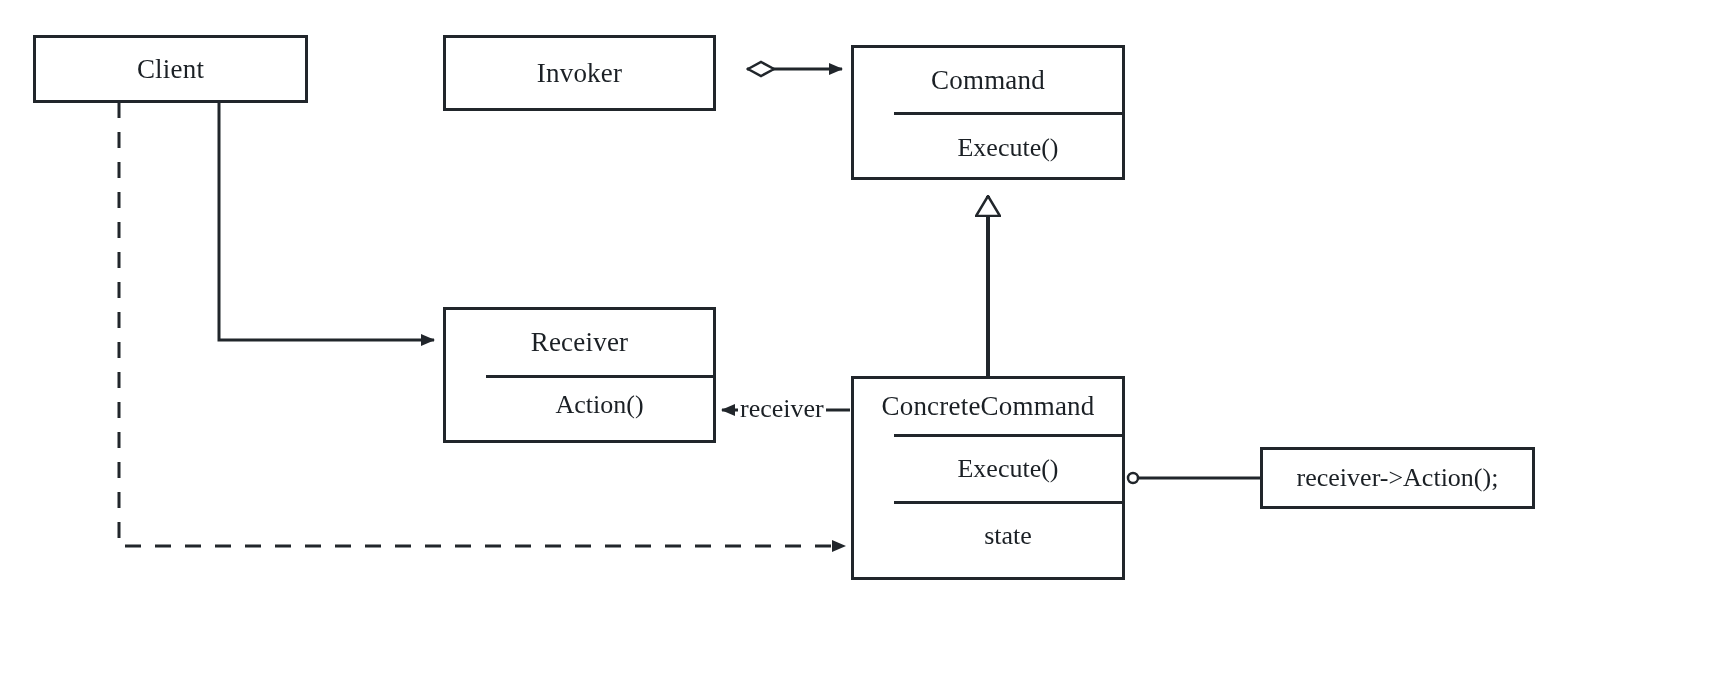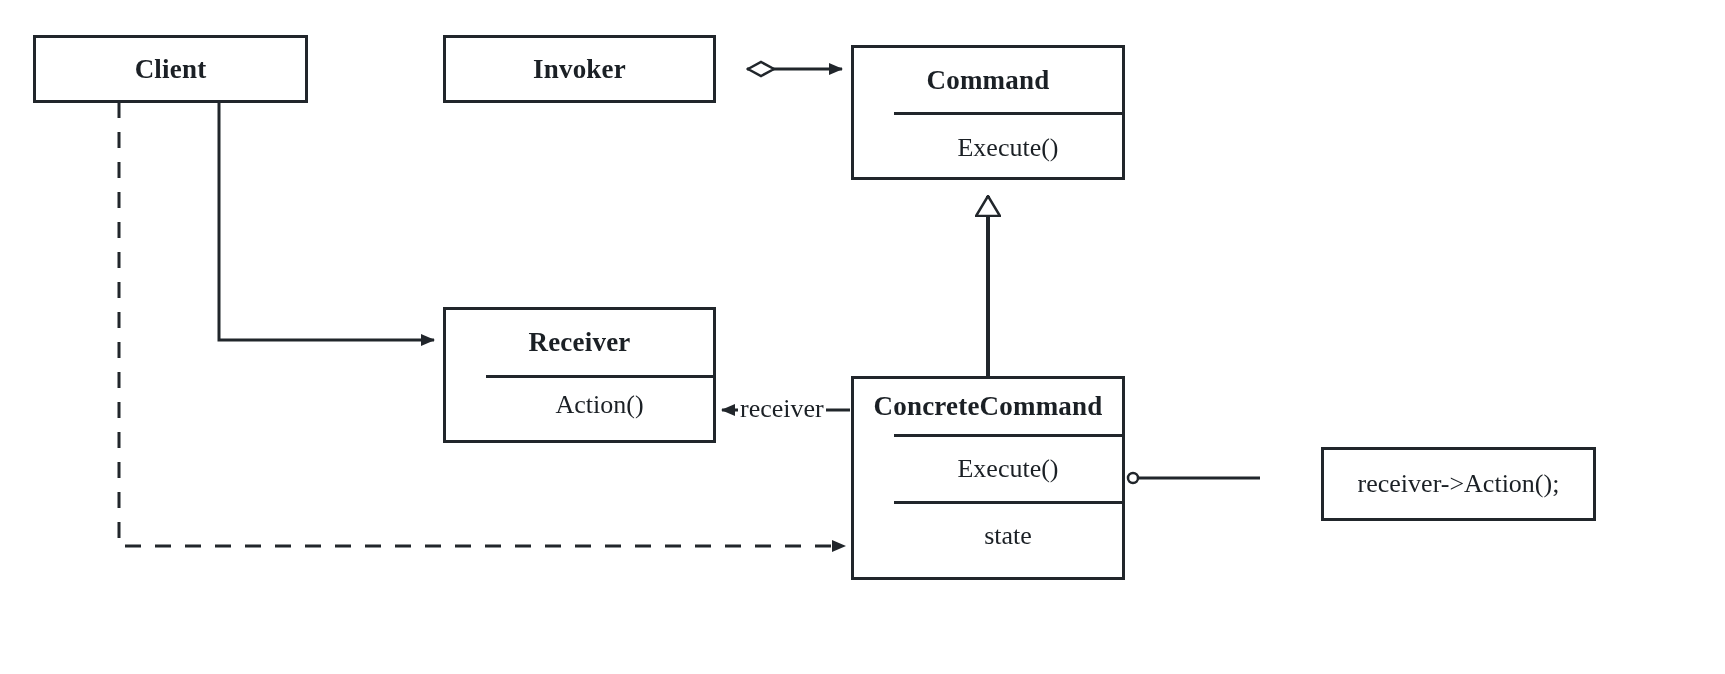--- a/index.html
+++ b/index.html
@@ -32,21 +32,21 @@
     justify-content: center;
     text-align: center;
     color: #1b2025;
     white-space: nowrap;
   }
   .uml-compartment + .uml-compartment {
     border-top: 3px solid #21262b;
     margin-left: 40px;
   }
   .uml-name {
-    font-weight: bold;
+    font-weight: normal;
     font-size: 27px;
     letter-spacing: 0.2px;
   }
   .uml-member {
     font-weight: normal;
     font-size: 26px;
   }
   
   .uml-note {
     position: absolute;
@@ -131,39 +131,39 @@
      Note --&gt;
     <g>
       <line x1="1133" y1="478" x2="1260" y2="478" stroke="#21262b" stroke-width="3" marker-start="url(#open-circle)"></line>
     </g>
   </svg>
 
   <div class="uml-box" style="left:33px; top:35px; width:275px; height:68px;">
     <div class="uml-compartment uml-name" style="height:100%;">Client</div>
   </div>
 
-  <div class="uml-box" style="left:443px; top:35px; width:273px; height:68px;">
+  <div class="uml-box" style="left:443px; top:35px; width:273px; height:76px;">
     <div class="uml-compartment uml-name" style="height:100%;">Invoker</div>
   </div>
 
   <div class="uml-box" style="left:851px; top:45px; width:274px; height:135px;">
     <div class="uml-compartment uml-name" style="height:64px;">Command</div>
     <div class="uml-compartment uml-member" style="height:68px;">Execute()</div>
   </div>
 
   <div class="uml-box" style="left:443px; top:307px; width:273px; height:136px;">
     <div class="uml-compartment uml-name" style="height:65px;">Receiver</div>
     <div class="uml-compartment uml-member" style="height:56px;">Action()</div>
   </div>
 
   <div class="uml-box" style="left:851px; top:376px; width:274px; height:204px;">
     <div class="uml-compartment uml-name" style="height:55px;">ConcreteCommand</div>
     <div class="uml-compartment uml-member" style="height:67px;">Execute()</div>
     <div class="uml-compartment uml-member" style="height:66px;">state</div>
   </div>
 
-  <div class="uml-note" style="left:1321px; top:447px; width:275px; height:74px;">
+  <div class="uml-note" style="left:1260px; top:447px; width:275px; height:62px;">
     <span>receiver-&gt;Action();</span>
   </div>
 
   <div class="edge-label" style="left:738px; top:394px;">receiver</div>
 
 </div>
 
 </body></html>

